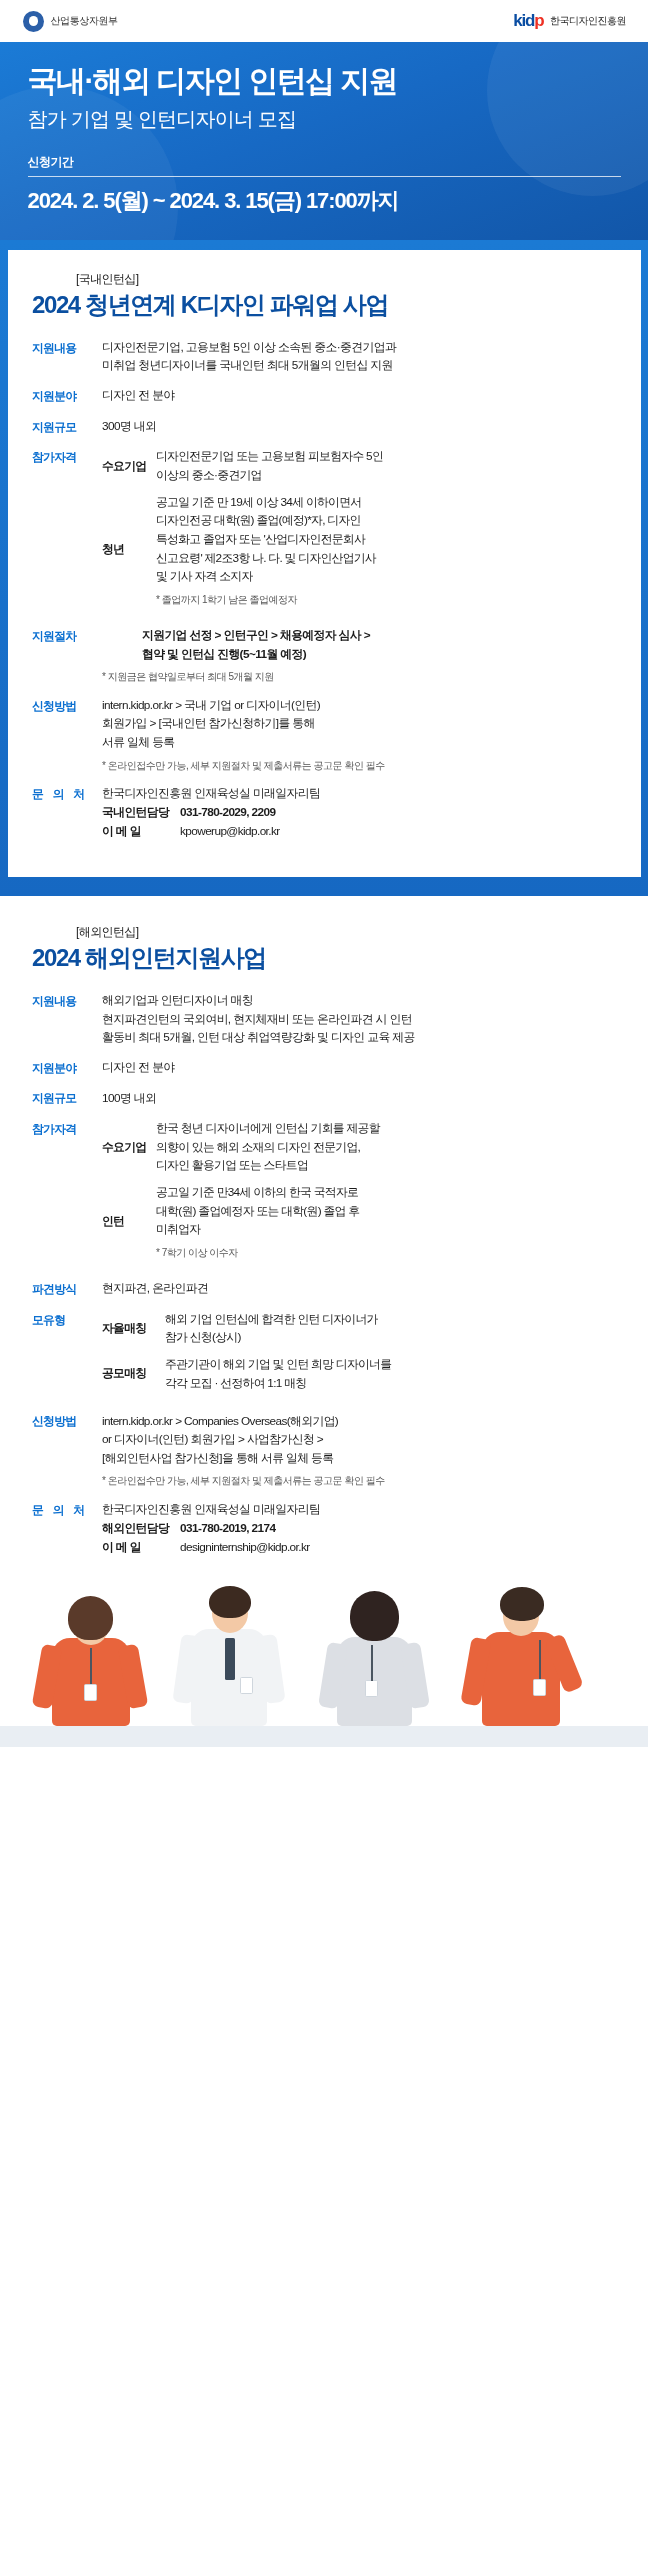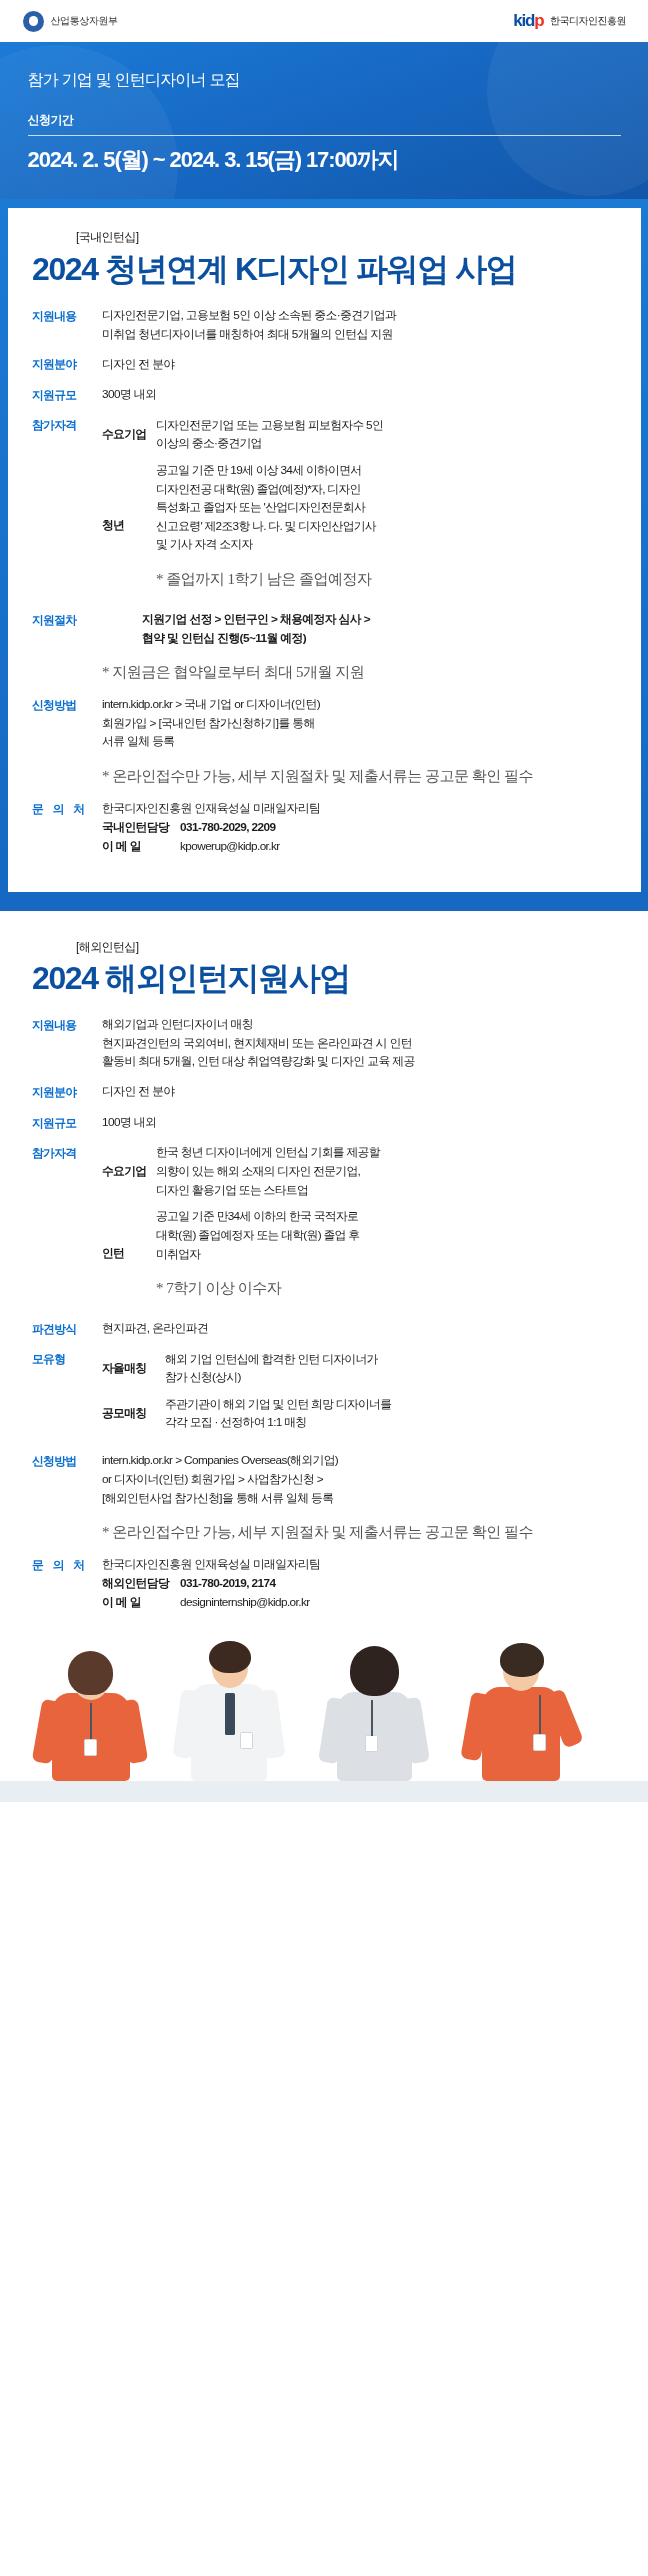--- a/index.html
+++ b/index.html
@@ -68,21 +68,21 @@
     left: -65px; bottom: -89px;
     width: 243px; height: 243px;
     border-radius: 50%;
     background: rgba(255,255,255,0.05);
   }
   .hero-title {
     font-size: 30px; font-weight: bold; letter-spacing: -1.6px;
     line-height: 1.18; position: relative; z-index: 2;
   }
   .hero-sub {
-    font-size: 16px; margin-top: 7.3px; letter-spacing: -0.8px;
+    font-size: 20px; margin-top: 7.3px; letter-spacing: -0.8px;
     font-weight: normal; position: relative; z-index: 2;
   }
   .hero-period-label {
     display: inline-block;
     margin-top: 21px;
     font-size: 12px;
     font-weight: bold;
     letter-spacing: -0.6px;
     position: relative; z-index: 2;
   }
@@ -105,21 +105,21 @@
   .card {
     background: #ffffff;
     padding: 21px 24px 24px 24px;
   }
   .card-tag {
     font-size: 12px; color: #1a1a1a; letter-spacing: -0.6px;
     font-weight: normal;
     padding-left: 44px;
   }
   .card-title {
-    font-size: 32px; font-weight: bold; color: #0b4fa0;
+    font-size: 24px; font-weight: bold; color: #0b4fa0;
     letter-spacing: -1.4px; margin-top: 3.2px; line-height: 1.2;
   }
   .card-rows { margin-top: 18px; }
 
   .row {
     display: flex;
     align-items: flex-start;
     margin-bottom: 11.4px;
   }
   .row-label {
@@ -137,26 +137,25 @@
   }
   .row-body {
     flex: 1;
     font-size: 11.8px;
     color: #1c1c1c;
     line-height: 1.58;
     letter-spacing: -0.6px;
   }
   .row-body .strong { font-weight: bold; margin-left: 40px; }
   .note {
-    font-size: 15px;
+    font-size: 10px;
     color: #555;
     letter-spacing: -0.5px;
-    margin-top: 14px;
+    margin-top: 6px;
     line-height: 1.5;
-    font-family: Liberation Serif, serif;
   }
   .subrow {
     display: flex;
     align-items: center;
     margin-bottom: 8px;
   }
   .sub-label {
     width: 54px;
     flex: 0 0 54px;
     font-weight: bold;
@@ -225,37 +224,38 @@
       <span class="emblem"></span>
       <span class="txt">산업통상자원부</span>
     </div>
     <div class="logo-right">
       <span class="kidp-mark">kid<span class="dot">p</span></span>
       <span class="kidp-txt">한국디자인진흥원</span>
     </div>
   </div>
 
   <div class="hero">
+    <div class="hero-title">국내·해외 디자인 인턴십 지원</div>
     <div class="hero-sub">참가 기업 및 인턴디자이너 모집</div>
     <div class="hero-period-label">신청기간</div>
     <div class="hero-rule"></div>
     <div class="hero-period">2024. 2. 5(월) ~ 2024. 3. 15(금) 17:00까지</div>
   </div>
 
   <div class="section-blue">
     <div class="card">
       <div class="card-tag">[국내인턴십]</div>
       <div class="card-title">2024 청년연계 K디자인 파워업 사업</div>
 
       <div class="card-rows">
 
         <div class="row">
           <div class="row-label">지원내용</div>
           <div class="row-body pre" style="white-space:pre-line">디자인전문기업, 고용보험 5인 이상 소속된 중소·중견기업과
-미취업 청년디자이너를 매칭하여 최대 5개월의 인턴십 지원</div>
+미취업 청년디자이너를 국내인턴 최대 5개월의 인턴십 지원</div>
         </div>
 
         <div class="row">
           <div class="row-label">지원분야</div>
           <div class="row-body">디자인 전 분야</div>
         </div>
 
         <div class="row">
           <div class="row-label">지원규모</div>
           <div class="row-body">300명 내외</div>

